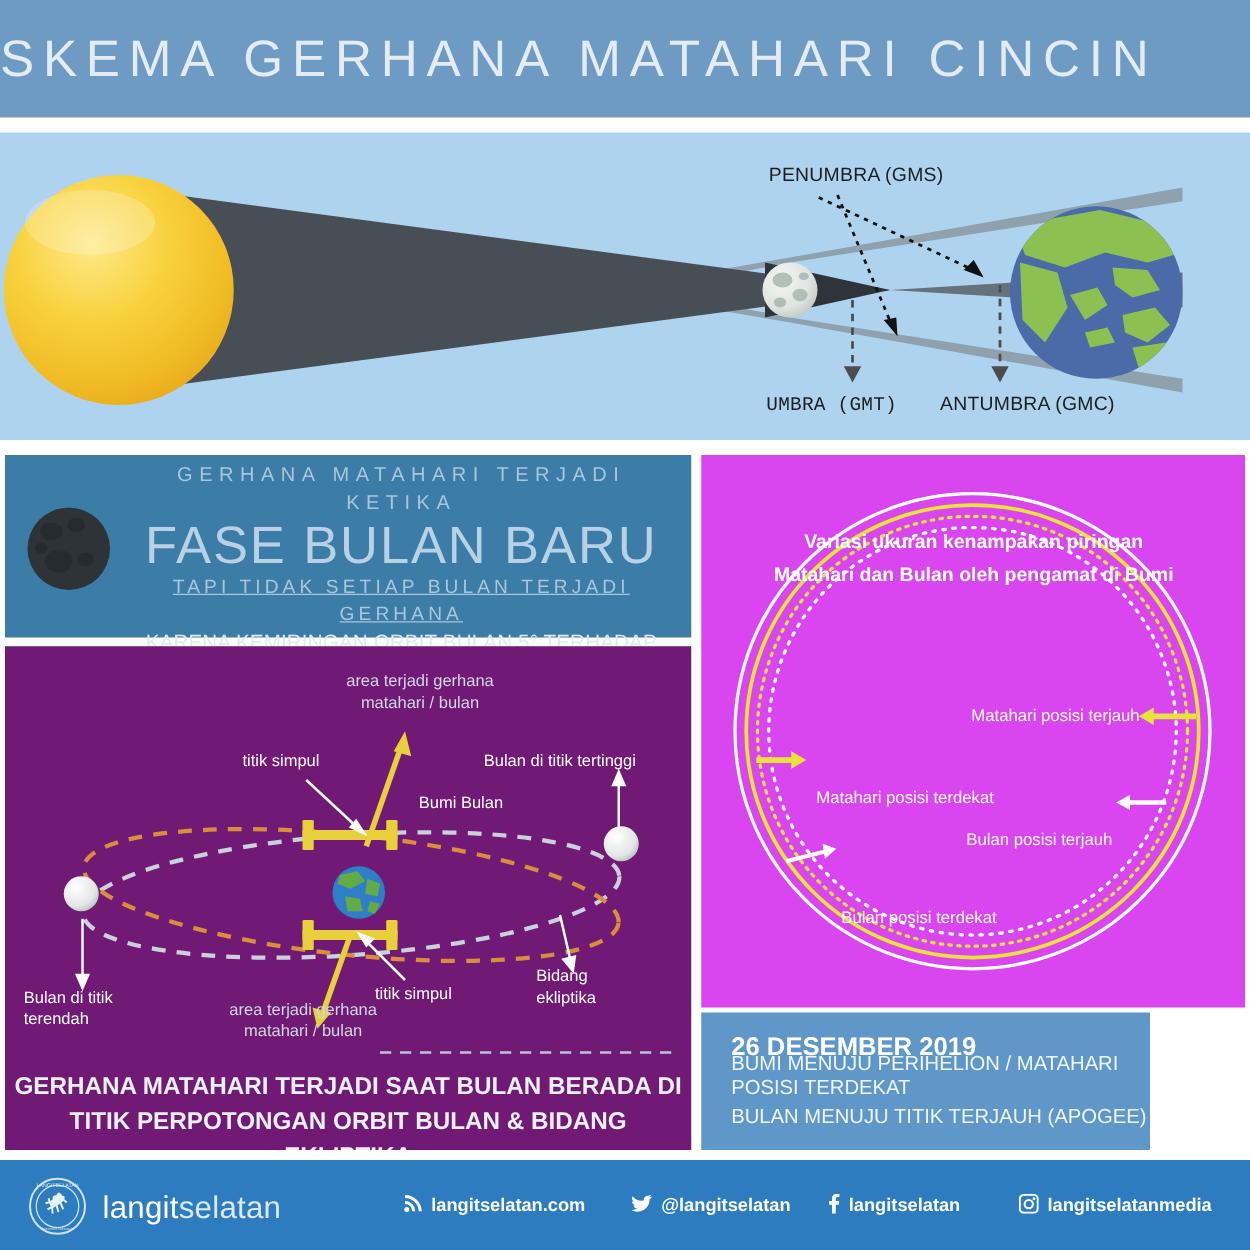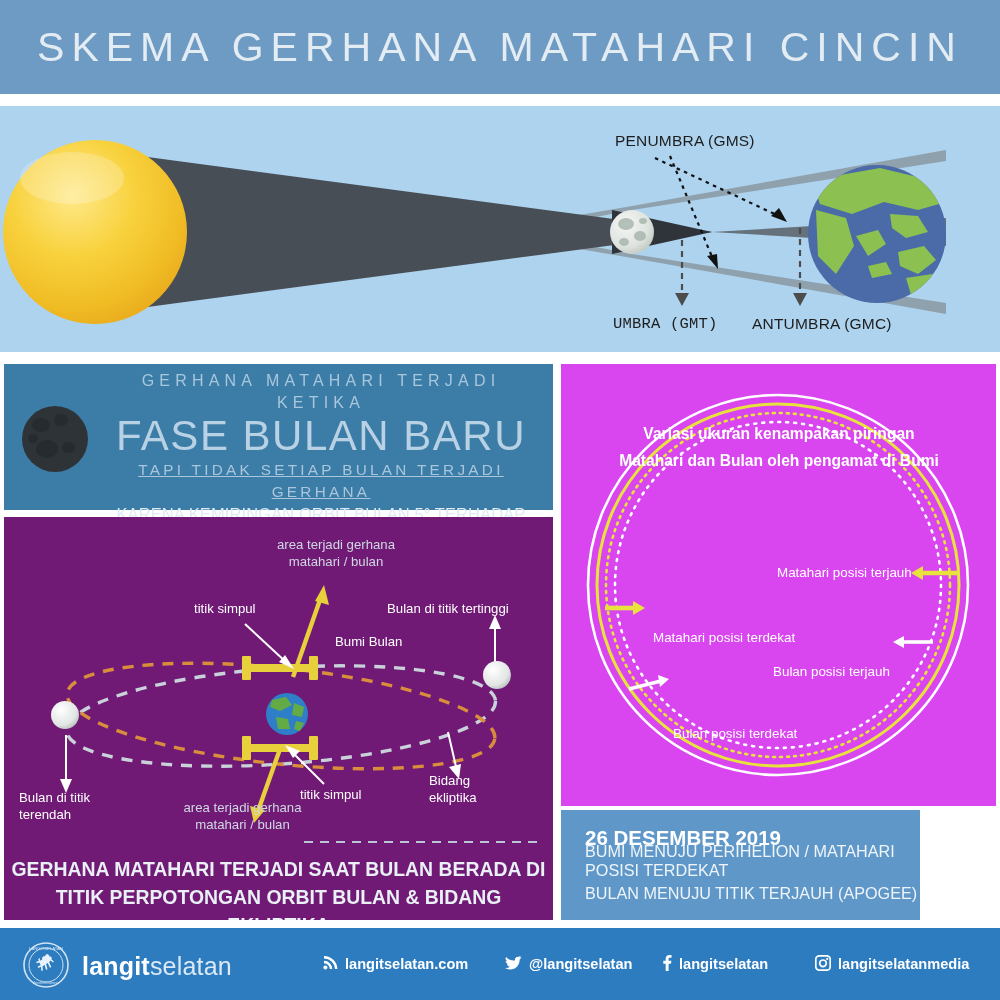--- a/index.html
+++ b/index.html
@@ -1,21 +1,21 @@
 <!DOCTYPE html>
 <html><head>
 <meta charset="utf-8">
 <style>
   html,body{margin:0;padding:0;background:#fff;}
   body{width:1000px;height:1000px;font-family:"Liberation Sans",sans-serif;overflow:hidden;}
   .page{position:relative;width:1000px;height:1000px;background:#ffffff;}
 
   
   .header{position:absolute;left:0;top:0;width:1000px;height:94px;background:#6d9bc4;}
-  .header-title{position:absolute;left:0;top:24px;width:1000px;text-align:center;
+  .header-title{position:absolute;left:0;top:24px;width:1000px;text-align:left;
     font-size:41px;letter-spacing:7px;color:#e4ecf3;font-weight:400;
     font-family:"Liberation Sans",sans-serif;white-space:nowrap;}
 
   
   .scene{position:absolute;left:0;top:106px;width:1000px;height:246px;background:#aed3ef;overflow:hidden;}
   .scene-svg{position:absolute;left:0;top:0;}
   .scene-label{position:absolute;color:#1d1d1d;font-size:15.5px;letter-spacing:.2px;white-space:nowrap;}
   .lbl-penumbra{left:615px;top:26px;}
   .lbl-umbra{left:613px;top:209px;font-family:Liberation Mono, monospace;}
   .lbl-antumbra{left:752px;top:209px;}
@@ -62,21 +62,21 @@
   .datebox{position:absolute;left:561px;top:810px;width:359px;height:110px;background:#5f98c8;}
   .date-title{position:absolute;left:24px;top:16px;color:#ffffff;font-size:20.5px;font-weight:700;}
   .date-line{position:absolute;left:24px;color:#eef4f9;font-size:16.2px;font-weight:400;}
   .dl1{top:32px;}
   .dl2{top:74px;}
 
   
   .footer{position:absolute;left:0;top:928px;width:1000px;height:72px;background:#2d7cc0;}
   .logo-seal{position:absolute;left:22px;top:13px;width:48px;height:48px;}
   .brand{position:absolute;left:82px;top:24px;font-size:25px;color:#ffffff;letter-spacing:.2px;}
-  .brand b{font-weight:700;}
+  .brand b{font-weight:400;}
   .brand span{font-weight:400;color:#dbe9f5;}
   .flink{position:absolute;top:27px;color:#ffffff;font-size:14.6px;font-weight:700;white-space:nowrap;}
   .fic{display:inline-block;vertical-align:-2px;margin-right:7px;}
   .f1{left:322px;}
   .f2{left:505px;}
   .f3{left:662px;}
   .f4{left:815px;}
 </style>
 </head>
 <body>

